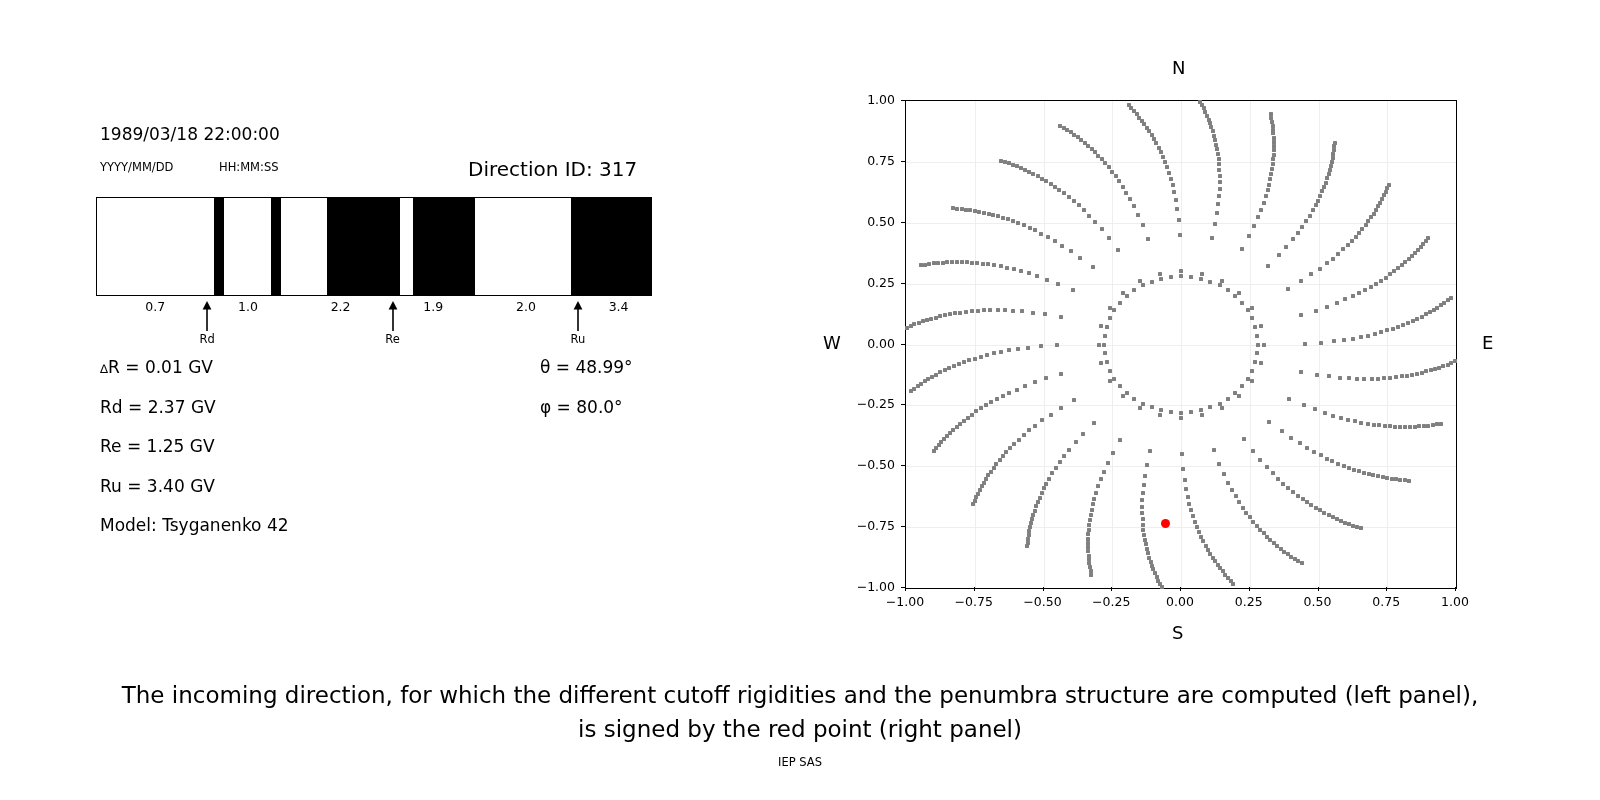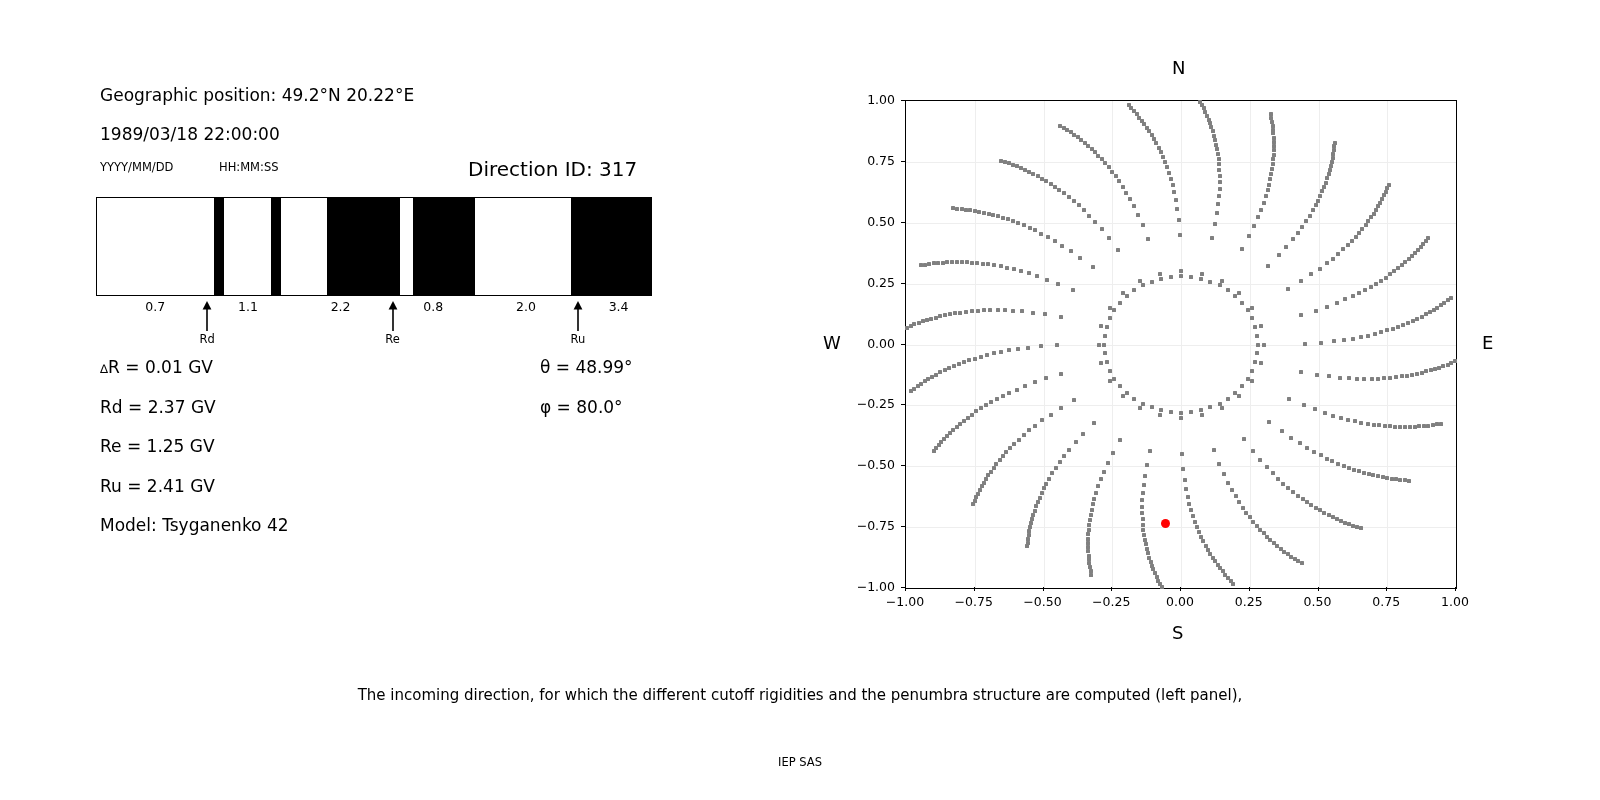--- a/index.html
+++ b/index.html
@@ -169,39 +169,38 @@
     color: #000;
     white-space: nowrap;
   }
 
   
   #caption {
     position: absolute;
     left: 0; top: 678px;
     width: 1600px;
     text-align: center;
-    font-size: 15px;
+    font-size: 23px;
     line-height: 34px;
     color: #000;
   }
   #footer-credit {
     position: absolute;
     left: 0; top: 755px;
     width: 1600px;
     text-align: center;
     font-size: 11.5px;
     color: #000;
   }
 </style>
 </head>
 <body>
 
 <div id="left-panel" class="abs">
 
-  <div class="info-line" id="geo-position">Geographic position: 49.2°N 20.22°E</div>
 
   <div class="info-line" id="datetime-value">1989/03/18 22:00:00</div>
 
   <div class="info-line" id="date-format-hint">YYYY/MM/DD</div>
 
   <div class="info-line" id="time-format-hint">HH:MM:SS</div>
 
   <div class="info-line" id="direction-id">Direction ID: 317</div>
 
   <div id="penumbra-wrap">
@@ -209,23 +208,23 @@
         <div class="band" style="left: 117.223px; width: 10.1933px;"></div>
         <div class="band" style="left: 174.213px; width: 10.1933px;"></div>
         <div class="band" style="left: 229.813px; width: 73.2067px;"></div>
         <div class="band" style="left: 315.993px; width: 62.0867px;"></div>
         <div class="band" style="left: 474.453px; width: 81.5467px;"></div>
       </div>
   </div>
   <div id="penumbra-axis-line"></div>
   <div id="penumbra-axis-labels">
       <div class="axis-tick-label" style="left: 145.333px; top: 299px;">0.7</div>
-      <div class="axis-tick-label" style="left: 238px; top: 299px;">1.1</div>
+      <div class="axis-tick-label" style="left: 238px; top: 299px;">1.0</div>
       <div class="axis-tick-label" style="left: 330.667px; top: 299px;">2.2</div>
-      <div class="axis-tick-label" style="left: 423.333px; top: 299px;">0.8</div>
+      <div class="axis-tick-label" style="left: 423.333px; top: 299px;">1.9</div>
       <div class="axis-tick-label" style="left: 516px; top: 299px;">2.0</div>
       <div class="axis-tick-label" style="left: 608.667px; top: 299px;">3.4</div>
     </div>
   <div id="penumbra-markers">
       <svg class="marker-arrow" viewBox="0 0 14 30" style="left: 200.2px; top: 301px;">
         <line x1="7" y1="30" x2="7" y2="5" stroke="#000" stroke-width="1.6"></line>
         <polygon points="7,0 2.6,8.5 11.4,8.5" fill="#000"></polygon>
       </svg>
       <div class="marker-label" style="left: 187.2px; width: 40px; top: 332px;">Rd</div>
       <svg class="marker-arrow" viewBox="0 0 14 30" style="left: 385.533px; top: 301px;">
@@ -237,21 +236,21 @@
         <line x1="7" y1="30" x2="7" y2="5" stroke="#000" stroke-width="1.6"></line>
         <polygon points="7,0 2.6,8.5 11.4,8.5" fill="#000"></polygon>
       </svg>
       <div class="marker-label" style="left: 557.867px; width: 40px; top: 332px;">Ru</div>
     </div>
 
   <div id="params-left">
       <div class="param" style="left: 100px; top: 357px;"><span class="sub">∆</span>R = 0.01 GV</div>
       <div class="param" style="left: 100px; top: 396.5px;">Rd = 2.37 GV</div>
       <div class="param" style="left: 100px; top: 436px;">Re = 1.25 GV</div>
-      <div class="param" style="left: 100px; top: 475.5px;">Ru = 2.41 GV</div>
+      <div class="param" style="left: 100px; top: 475.5px;">Ru = 3.40 GV</div>
       <div class="param" style="left: 100px; top: 515px;">Model: Tsyganenko 42</div>
     </div>
   <div id="params-right">
       <div class="param" style="left: 540px; top: 357px;">θ = 48.99°</div>
       <div class="param" style="left: 540px; top: 396.5px;">φ = 80.0°</div>
     </div>
 </div>
 
 <div id="right-panel" class="abs">
 
@@ -988,14 +987,15 @@
       <div class="xtick-label" style="left: 447.5px; width: 80px; top: 554px;">0.50</div>
       <div class="tickmark-x" style="left: 556.25px; top: 547px;"></div>
       <div class="xtick-label" style="left: 516.25px; width: 80px; top: 554px;">0.75</div>
       <div class="tickmark-x" style="left: 625px; top: 547px;"></div>
       <div class="xtick-label" style="left: 585px; width: 80px; top: 554px;">1.00</div>
     </div>
 </div>
 
 <div id="caption">
   <div>The incoming direction, for which the different cutoff rigidities and the penumbra structure are computed (left panel),</div>
+  <div>is signed by the red point (right panel)</div>
 </div>
 <div id="footer-credit">IEP SAS</div>
 
 </body></html>

